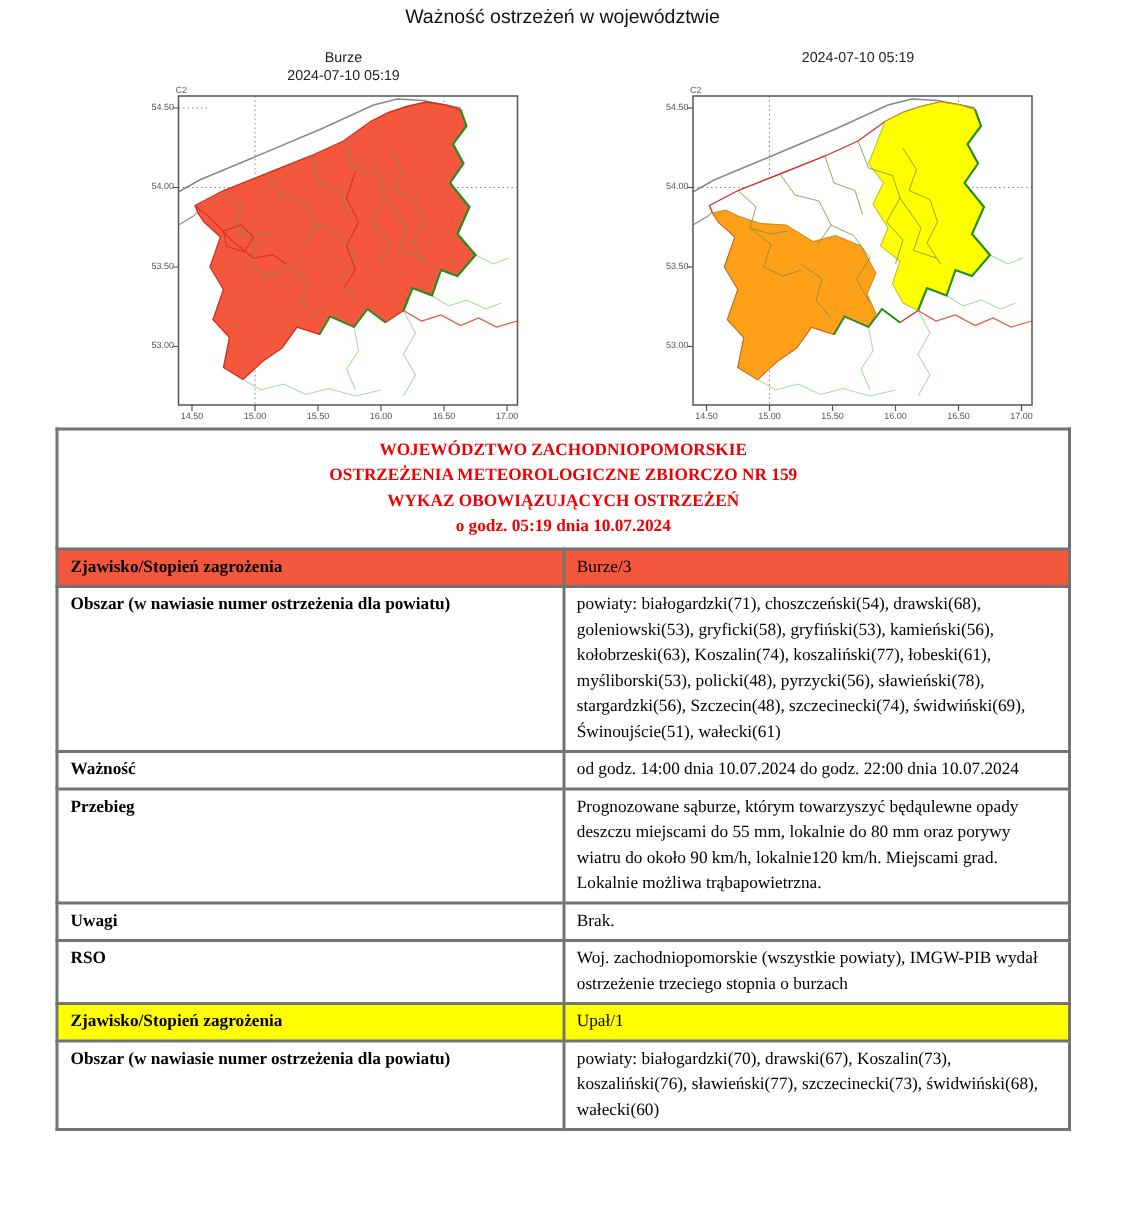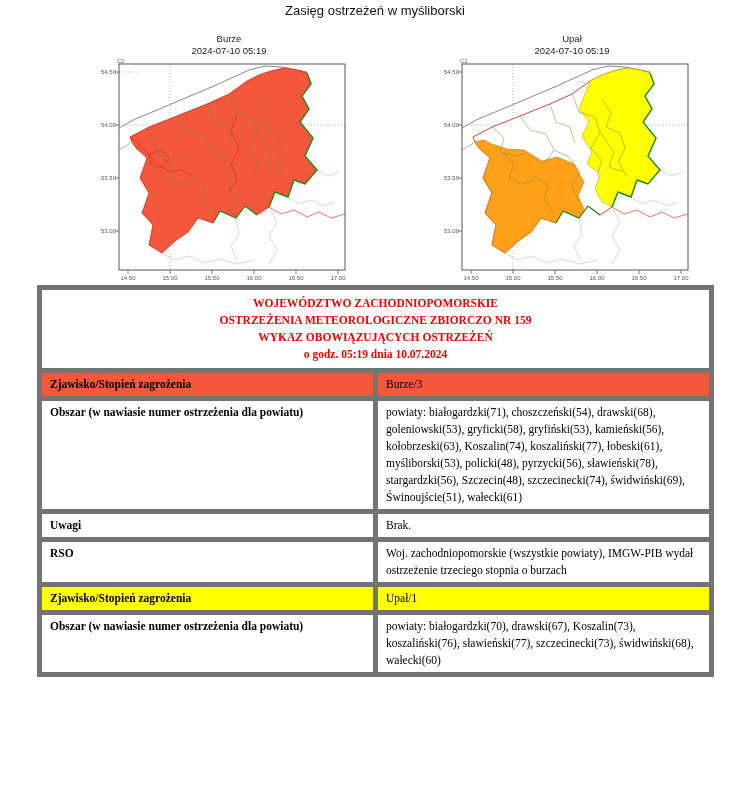--- a/index.html
+++ b/index.html
@@ -41,44 +41,43 @@
   }
   .ytick{
     position:absolute;width:16px;text-align:right;left:-9px;margin-top:-3px;
     font-family:"Liberation Sans", sans-serif;font-size:6px;color:#555;line-height:7px;
   }
   .warn-table{
     position:absolute;top:285px;left:37px;width:677px;
     border-collapse:collapse;table-layout:fixed;
   }
   .warn-table td{
-    border:5px solid #737373;vertical-align:top;
+    border:2px solid #737373;vertical-align:top;
     font-size:11.5px;line-height:17px;padding:3px 8px;
   }
   .warn-table td.lbl{width:181px;font-weight:bold;}
   .bulletin-header{
     text-align:center;font-weight:bold;color:var(--hdr-red);
     font-size:13.5px;line-height:18.5px;padding:5px 4px !important;
   }
   tr.hl-red td{background:var(--warn-red);}
   tr.hl-yellow td{background:var(--warn-yellow);}
   svg{display:block;}
 </style>
 </head>
 <body>
 
-<div class="page-title">Zasięg ostrzeżeń w myśliborski</div>
+<div class="page-title">Ważność ostrzeżeń w województwie</div>
 
 <div class="map-caption left">
   <div>Burze</div>
   <div>2024-07-10 05:19</div>
 </div>
 
 <div class="map-caption right">
-  <div>Upał</div>
   <div>2024-07-10 05:19</div>
 </div>
 
 <div class="map-box left">
   <span class="corner-label">C2</span>
   <svg width="240" height="220" viewBox="0 0 240 220">
     <g transform="translate(10,4)">
 
       <line x1="51" y1="0" x2="51" y2="206" stroke="#777" stroke-width="0.6" stroke-dasharray="1,2"></line>
       <line x1="0" y1="61" x2="226" y2="61" stroke="#777" stroke-width="0.6" stroke-dasharray="1,2"></line>
@@ -225,20 +224,28 @@
   </tr>
   <tr class="hl-red">
     <td class="lbl">Zjawisko/Stopień zagrożenia</td>
     <td>Burze/3</td>
   </tr>
   <tr>
     <td class="lbl">Obszar (w nawiasie numer ostrzeżenia dla powiatu)</td>
     <td>powiaty: białogardzki(71), choszczeński(54), drawski(68), goleniowski(53), gryficki(58), gryfiński(53), kamieński(56), kołobrzeski(63), Koszalin(74), koszaliński(77), łobeski(61), myśliborski(53),  policki(48), pyrzycki(56), sławieński(78), stargardzki(56), Szczecin(48), szczecinecki(74), świdwiński(69),  Świnoujście(51),   wałecki(61)</td>
   </tr>
   <tr>
+    <td class="lbl">Ważność</td>
+    <td>od godz. 14:00 dnia 10.07.2024 do godz. 22:00 dnia 10.07.2024</td>
+  </tr>
+  <tr>
+    <td class="lbl">Przebieg</td>
+    <td>Prognozowane sąburze, którym towarzyszyć  będąulewne opady deszczu miejscami do 55 mm, lokalnie do 80 mm oraz porywy wiatru do około 90 km/h, lokalnie120 km/h. Miejscami grad. Lokalnie możliwa trąbapowietrzna.</td>
+  </tr>
+  <tr>
     <td class="lbl">Uwagi</td>
     <td>Brak.</td>
   </tr>
   <tr>
     <td class="lbl">RSO</td>
     <td>Woj. zachodniopomorskie (wszystkie powiaty), IMGW-PIB wydał ostrzeżenie trzeciego stopnia o burzach</td>
   </tr>
   <tr class="hl-yellow">
     <td class="lbl">Zjawisko/Stopień zagrożenia</td>
     <td>Upał/1</td>

